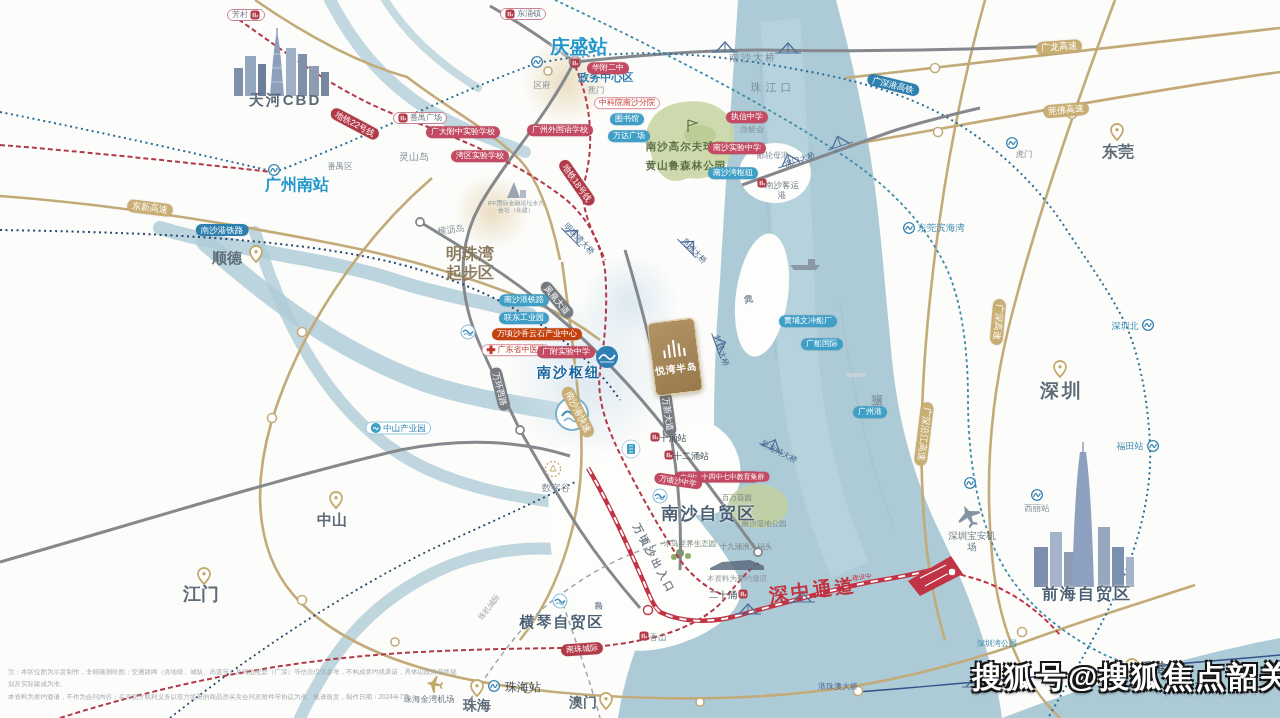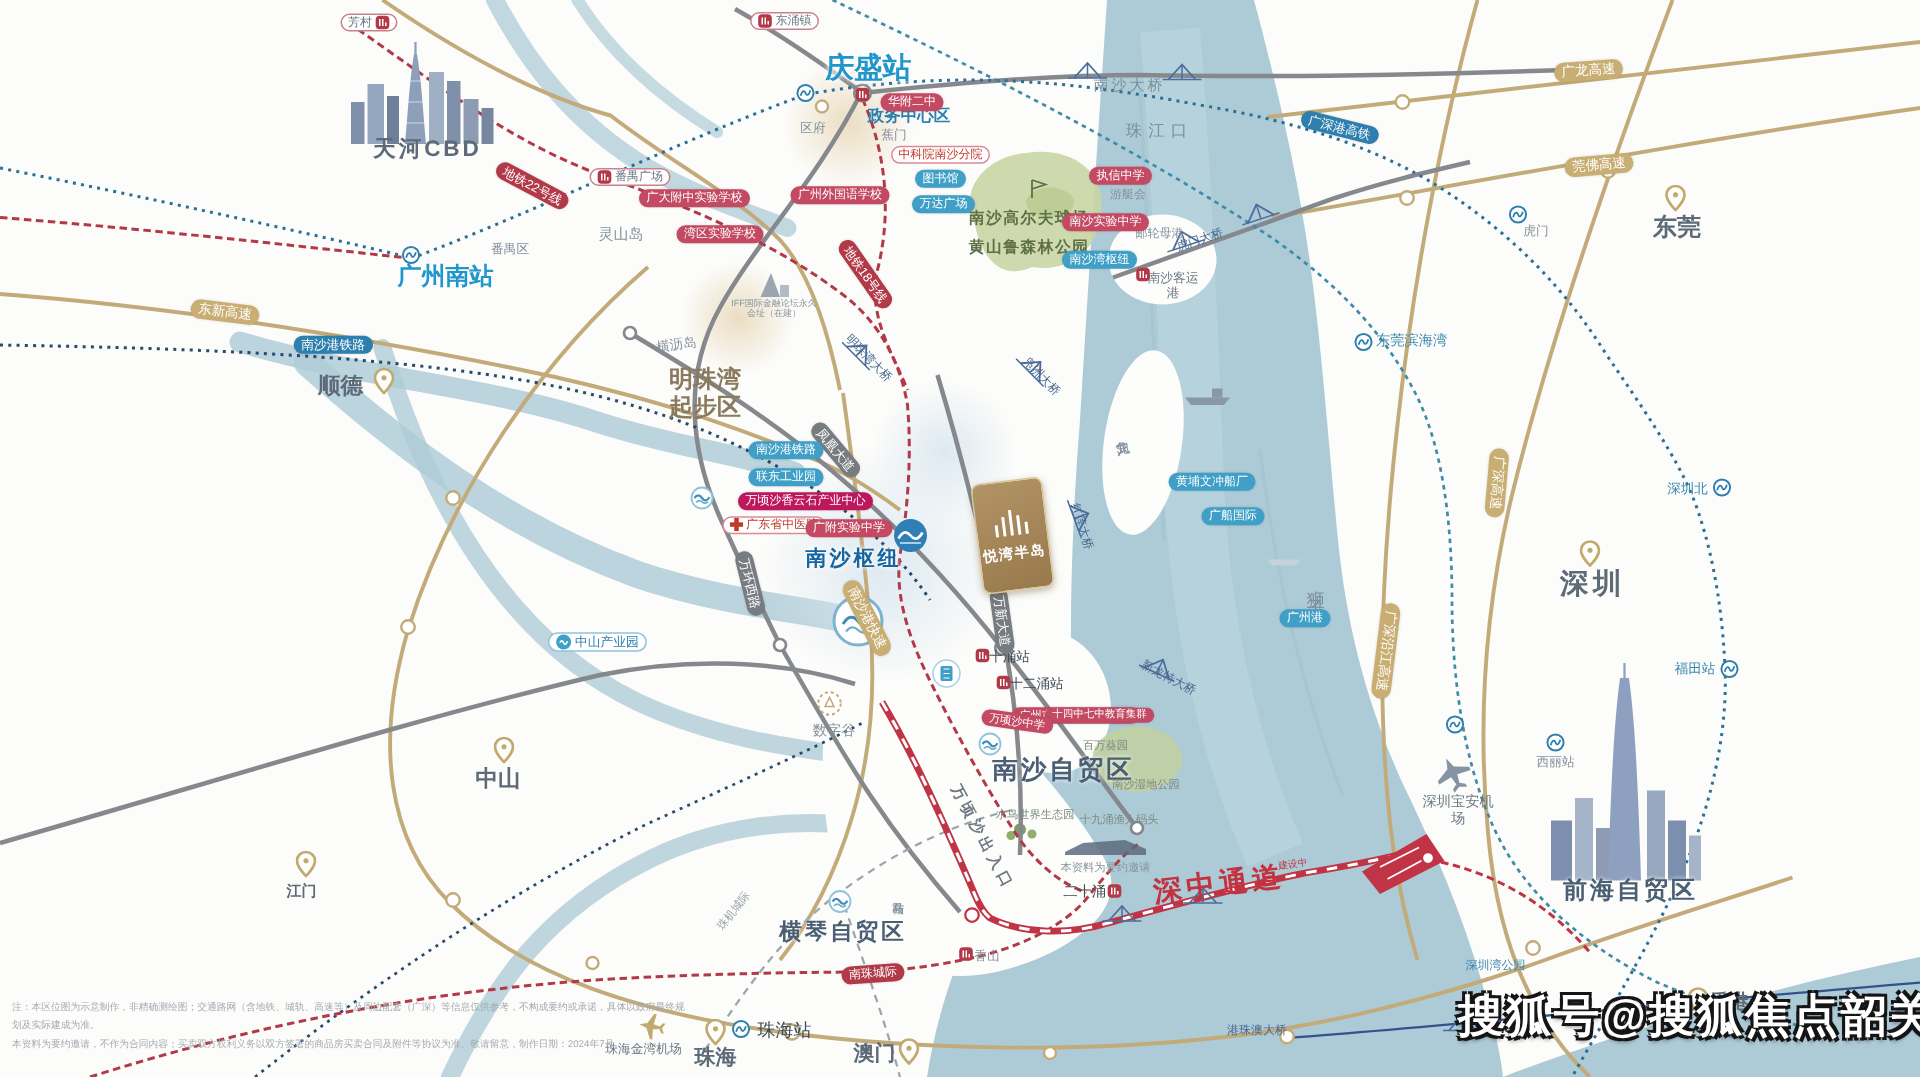--- a/index.html
+++ b/index.html
@@ -27,21 +27,21 @@
   .tiny2{color:#7c8a80;}
   .exit{color:#707a84;font-weight:bold;}
   .bridge{color:#49688f;}
   .roadfaint{color:#9aa4ac;}
   .corridor{color:#c2323f;font-weight:bold;}
   .corridor-sub{color:#c2323f;}
   .pill-red,.pill-blue,.pill-green,.road-gold,.road-dark,.road-red,.road-blue{
       color:#fff;padding:1px 5px;border-radius:8px;box-shadow:0 0 2px rgba(0,0,0,.15);}
   .pill-red{background:#c34a62;}
   .pill-blue{background:#3f9fc6;}
-  .pill-green{background:#be185d;}
+  .pill-green{background:#c2410c;}
   .pill-wr{background:#fff;color:#c0392b;border:1px solid #d98a97;padding:0 4px;border-radius:8px;}
   .pill-w{background:#fff;color:#6b7884;border:1px solid #c9818d;padding:0 4px;border-radius:8px;}
   .pill-wb{background:#fff;color:#2d7fae;border:1px solid #8fc3dc;padding:0 4px;border-radius:8px;}
   .road-gold{background:#c9ae74;}
   .road-dark{background:#777c81;}
   .road-red{background:#b23a48;}
   .road-blue{background:#2d7fae;}
   #watermark{position:absolute;left:972px;top:657px;font-size:30px;font-weight:bold;color:#fff;
       letter-spacing:2px;white-space:nowrap;
       text-shadow:-2px -2px 0 #151515,2px -2px 0 #151515,-2px 2px 0 #151515,2px 2px 0 #151515,0 3px 3px rgba(0,0,0,.45);}
@@ -282,21 +282,21 @@
       </div>
       <div class="lb city" style="left: 332px; top: 520px; font-size: 15px; transform: translate(-50%, -50%);">
         <span>中山</span>
       </div>
       <div class="lb pin" style="left: 336px; top: 500px; transform: translate(-50%, -50%);">
         <svg width="14" height="18" viewBox="0 0 14 18">
           <path d="M7 1C3.7 1 1 3.6 1 6.8 1 11 7 17 7 17s6-6 6-10.2C13 3.6 10.3 1 7 1z" fill="#fdfdfb" stroke="#c2a96e" stroke-width="1.8"></path>
           <circle cx="7" cy="6.8" r="1.7" fill="#c2a96e"></circle>
         </svg>
       </div>
-      <div class="lb city" style="left: 201px; top: 595px; font-size: 10px; transform: translate(-50%, -50%);">
+      <div class="lb city" style="left: 201px; top: 595px; font-size: 18px; transform: translate(-50%, -50%);">
         <span>江门</span>
       </div>
       <div class="lb pin" style="left: 204px; top: 576px; transform: translate(-50%, -50%);">
         <svg width="14" height="18" viewBox="0 0 14 18">
           <path d="M7 1C3.7 1 1 3.6 1 6.8 1 11 7 17 7 17s6-6 6-10.2C13 3.6 10.3 1 7 1z" fill="#fdfdfb" stroke="#c2a96e" stroke-width="1.8"></path>
           <circle cx="7" cy="6.8" r="1.7" fill="#c2a96e"></circle>
         </svg>
       </div>
       <div class="lb city" style="left: 477px; top: 705px; font-size: 14px; transform: translate(-50%, -50%);">
         <span>珠海</span>

